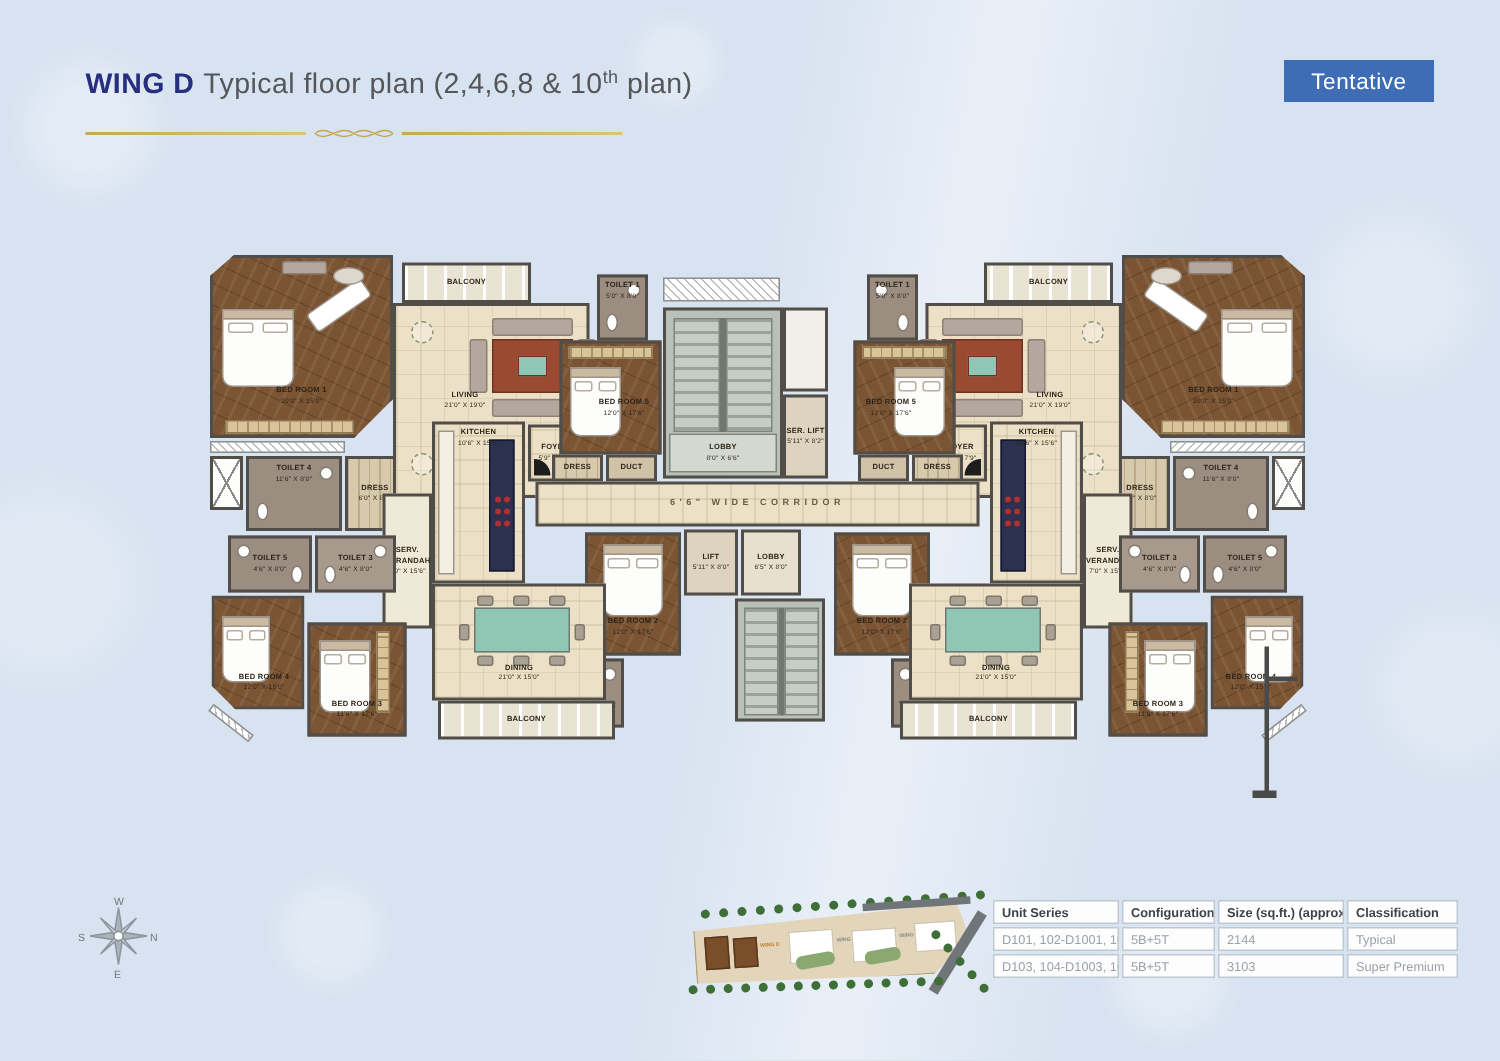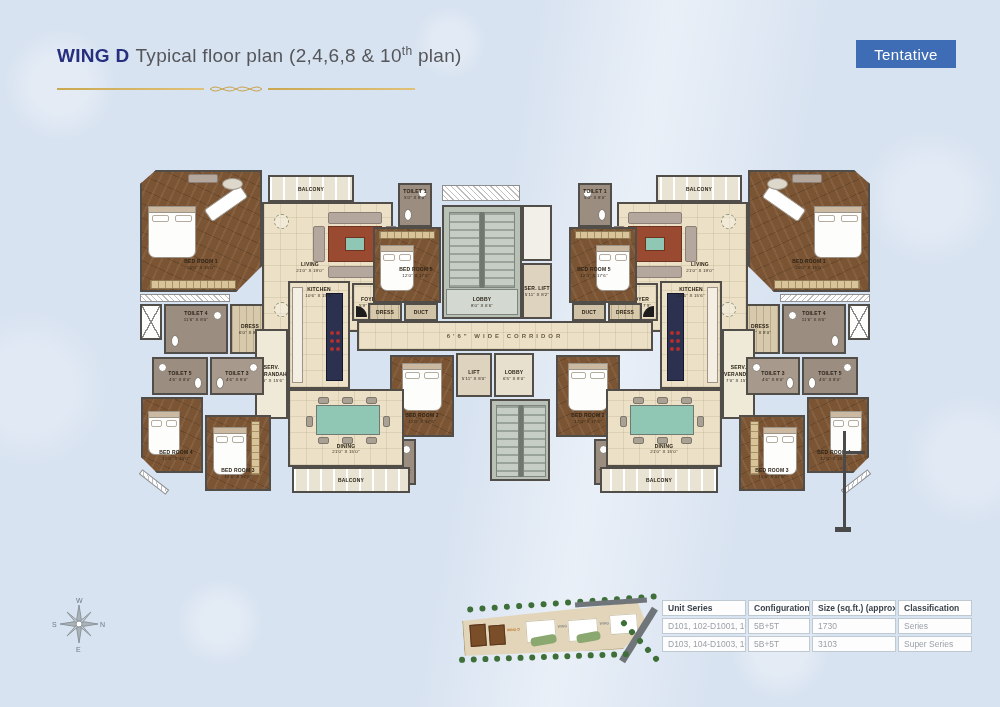--- a/index.html
+++ b/index.html
@@ -622,20 +622,20 @@
 </div>
 
 <div class="legend">
   <div class="cell h">Unit Series</div>
   <div class="cell h">Configuration</div>
   <div class="cell h">Size (sq.ft.) (approx)</div>
   <div class="cell h">Classification</div>
 
   <div class="cell">D101, 102-D1001, 1002</div>
   <div class="cell">5B+5T</div>
-  <div class="cell">1730</div>
-  <div class="cell">Series</div>
+  <div class="cell">2144</div>
+  <div class="cell">Typical</div>
 
   <div class="cell">D103, 104-D1003, 1004</div>
   <div class="cell">5B+5T</div>
   <div class="cell">3103</div>
-  <div class="cell">Super Series</div>
+  <div class="cell">Super Premium</div>
 </div>
 
 </body></html>

